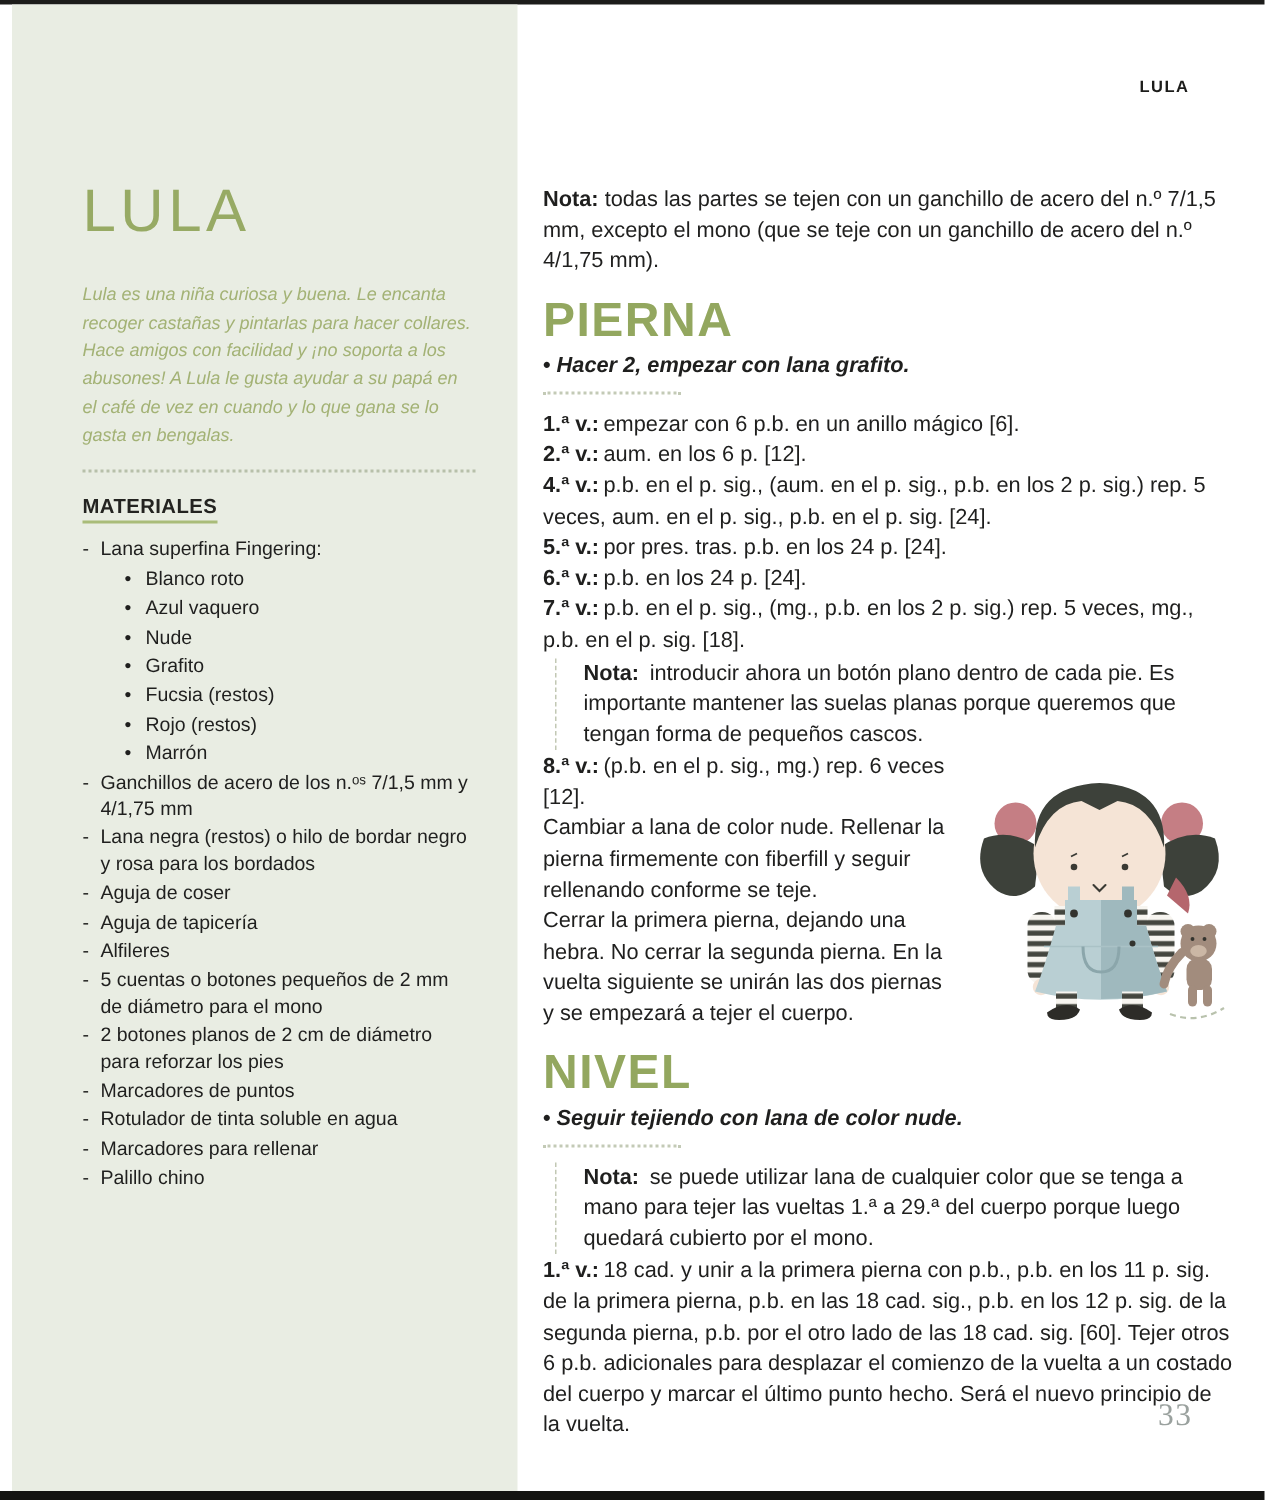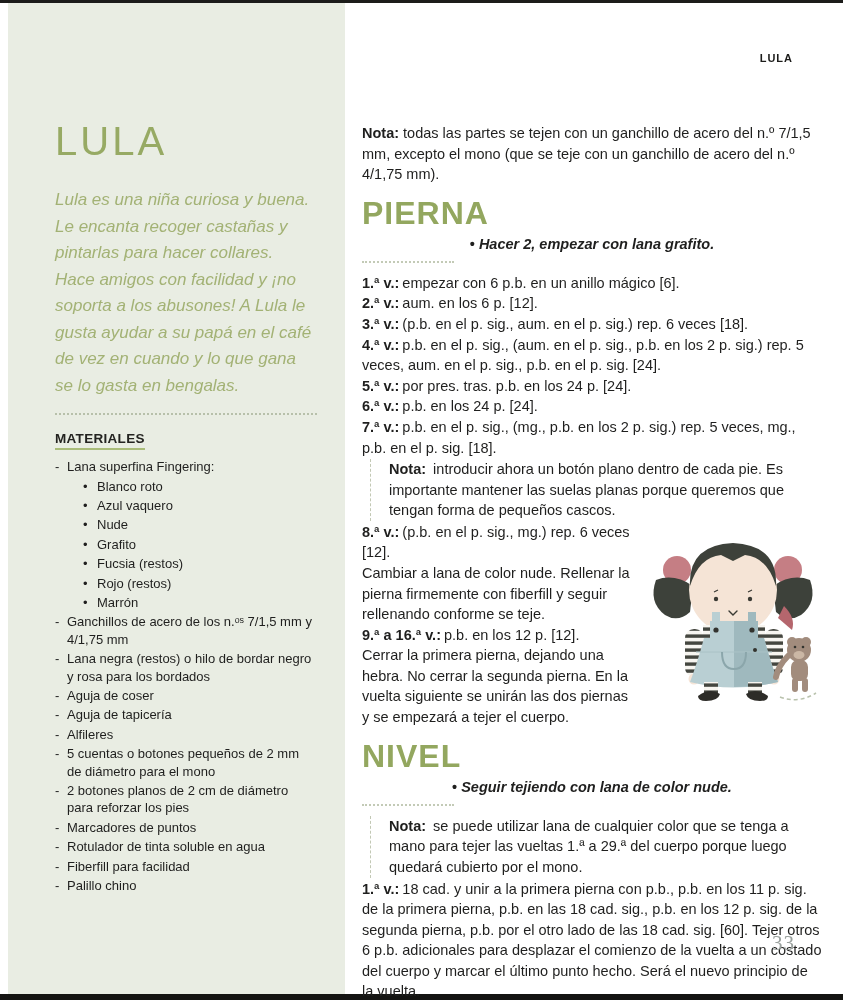--- a/index.html
+++ b/index.html
@@ -14,21 +14,21 @@
   
   .sidebar{
     position:absolute;left:8px;top:3px;width:337px;height:991px;
     background:#e9ede3;box-sizing:border-box;padding:118px 28px 0 47px;
   }
   .sidebar-title{
     font-size:40px;font-weight:400;letter-spacing:3px;color:#97aa64;
     margin:0 0 26px 0;line-height:1;
   }
   .sidebar-intro{
-    font-style:italic;color:#a3b275;font-size:17px;line-height:1.56;
+    font-style:italic;color:#a3b275;font-size:12px;line-height:1.56;
     margin:0 0 14px 0;
   }
   .dotted-rule{border:none;border-top:2px dotted #b7c0aa;margin:10px 0 14px 0;}
   .side-heading{
     font-size:13.5px;font-weight:bold;color:#232320;margin:0 0 2px 0;
     display:inline-block;border-bottom:2px solid #a9bc79;padding-bottom:2px;
     letter-spacing:.3px;
   }
   .stars{font-size:13px;color:#2b2b26;letter-spacing:4px;margin:6px 0 18px 0;}
   .side-par{font-size:13px;line-height:1.45;margin:6px 0 22px 0;}
@@ -46,21 +46,21 @@
   .running-head{
     position:absolute;top:52px;right:50px;font-size:11px;font-weight:bold;
     letter-spacing:1px;color:#1c1c1a;
   }
   .body-text{font-size:14.5px;line-height:1.42;}
   .note-top{margin:0 0 12px 0;}
   .section-title{
     font-size:32px;font-weight:700;letter-spacing:1px;color:#93a75f;
     margin:12px 0 4px 0;line-height:1.05;
   }
-  .subtitle{font-weight:bold;font-style:italic;font-size:14.5px;margin:2px 0 6px 0;text-align:center;}
+  .subtitle{font-weight:bold;font-style:italic;font-size:14.5px;margin:2px 0 6px 0;}
   .subtitle .sub-bullet{font-style:normal;margin-right:4px;}
   .mini-rule{width:92px;border:none;border-top:2px dotted #c3cab6;margin:4px 0 10px 0;}
   .round{margin:0;}
   .round b{margin-right:3px;text-align:center;}
   .note{
     margin:1px 0 1px 8px;padding-left:18px;border-left:1px dashed #c2c8b4;
   }
   .note b{margin-right:3px;}
   .doll-float{float:right;width:176px;margin:4px 0 2px 10px;}
   .cuerpo-section{margin-top:4px;}
@@ -150,21 +150,21 @@
       <div class="mat-item lvl1">
           <span class="marker">-</span>
           <span>Marcadores de puntos</span>
         </div>
       <div class="mat-item lvl1">
           <span class="marker">-</span>
           <span>Rotulador de tinta soluble en agua</span>
         </div>
       <div class="mat-item lvl1">
           <span class="marker">-</span>
-          <span>Fiberfill para facilidad</span>
+          <span>Marcadores para rellenar</span>
         </div>
       <div class="mat-item lvl1">
           <span class="marker">-</span>
           <span>Palillo chino</span>
         </div>
     </div>
   </div>
 
 </aside>
 
@@ -172,21 +172,20 @@
 
   <p class="note-top"><b>Nota:</b><span> todas las partes se tejen con un ganchillo de acero del n.º 7/1,5 mm, excepto el mono (que se teje con un ganchillo de acero del n.º 4/1,75 mm).</span></p>
 
   <section>
     <h2 class="section-title">PIERNA</h2>
     <p class="subtitle"><span class="sub-bullet">•</span><span>Hacer 2, empezar con lana grafito.</span></p>
     <hr class="mini-rule">
 
     <p class="round"><b>1.ª v.:</b><span>empezar con 6 p.b. en un anillo mágico [6].</span></p>
     <p class="round"><b>2.ª v.:</b><span>aum. en los 6 p. [12].</span></p>
-    <p class="round"><b>3.ª v.:</b><span>(p.b. en el p. sig., aum. en el p. sig.) rep. 6 veces [18].</span></p>
     <p class="round"><b>4.ª v.:</b><span>p.b. en el p. sig., (aum. en el p. sig., p.b. en los 2 p. sig.) rep. 5 veces, aum. en el p. sig., p.b. en el p. sig. [24].</span></p>
     <p class="round"><b>5.ª v.:</b><span>por pres. tras. p.b. en los 24 p. [24].</span></p>
     <p class="round"><b>6.ª v.:</b><span>p.b. en los 24 p. [24].</span></p>
     <p class="round"><b>7.ª v.:</b><span>p.b. en el p. sig., (mg., p.b. en los 2 p. sig.) rep. 5 veces, mg., p.b. en el p. sig. [18].</span></p>
 
     <div class="note"><b>Nota:</b><span> introducir ahora un botón plano dentro de cada pie. Es importante mantener las suelas planas porque queremos que tengan forma de pequeños cascos.</span></div>
 
     <div class="doll-float">
       <svg width="176" height="176" viewBox="0 0 176 176">
         <defs>
@@ -245,21 +244,20 @@
           <rect x="145" y="134" width="17" height="21" rx="7" fill="#a28c7d"></rect>
           <rect x="146" y="152" width="6" height="14" rx="3" fill="#a28c7d"></rect>
           <rect x="156" y="152" width="6" height="14" rx="3" fill="#a28c7d"></rect>
         </g>
         <path d="M134 171 Q152 178 170 167" stroke="#b9c2ad" stroke-width="1.5" stroke-dasharray="4 3" fill="none"></path>
       </svg>
     </div>
 
     <p class="round"><b>8.ª v.:</b><span>(p.b. en el p. sig., mg.) rep. 6 veces [12].</span></p>
     <p class="round">Cambiar a lana de color nude. Rellenar la pierna firmemente con fiberfill y seguir rellenando conforme se teje.</p>
-    <p class="round"><b>9.ª a 16.ª v.:</b><span>p.b. en los 12 p. [12].</span></p>
     <p class="round">Cerrar la primera pierna, dejando una hebra. No cerrar la segunda pierna. En la vuelta siguiente se unirán las dos piernas y se empezará a tejer el cuerpo.</p>
   </section>
 
   <section class="cuerpo-section">
     <h2 class="section-title">NIVEL</h2>
     <p class="subtitle"><span class="sub-bullet">•</span><span>Seguir tejiendo con lana de color nude.</span></p>
     <hr class="mini-rule">
 
     <div class="note"><b>Nota:</b><span> se puede utilizar lana de cualquier color que se tenga a mano para tejer las vueltas 1.ª a 29.ª del cuerpo porque luego quedará cubierto por el mono.</span></div>
 

